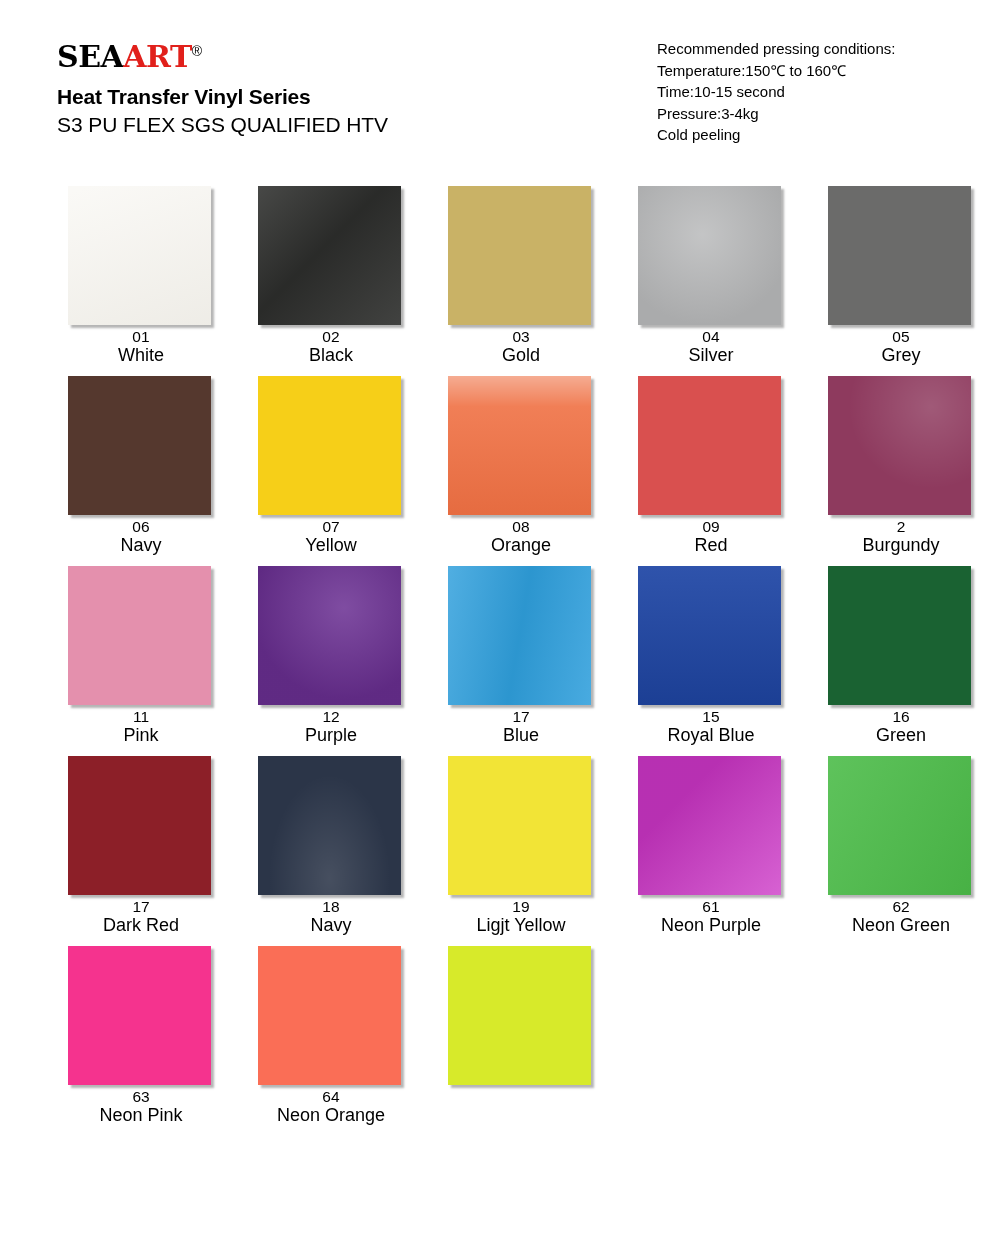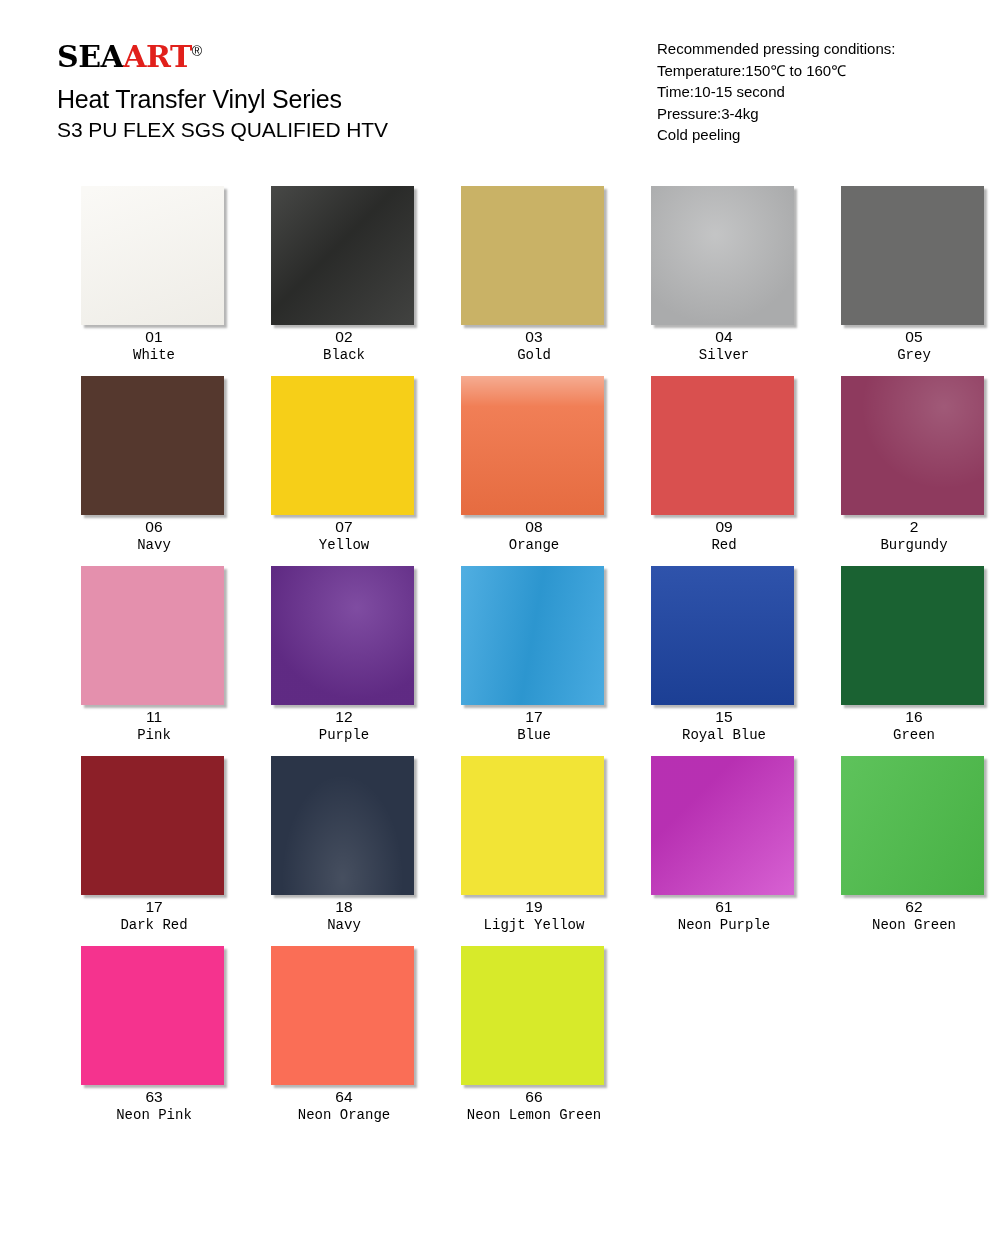--- a/index.html
+++ b/index.html
@@ -46,22 +46,22 @@
   #logo .reg {
     color: #000000;
     font-size: 14px;
     vertical-align: super;
     font-family: "Liberation Sans", sans-serif;
     font-weight: normal;
   }
 
   #series-title {
     font-family: "Liberation Sans", sans-serif;
-    font-weight: normal;
-    font-size: 25px;
+    font-weight: bold;
+    font-size: 21px;
     line-height: 1.15;
     margin-top: 13px;
     white-space: nowrap;
     letter-spacing: -0.2px;
   }
 
   #series-subtitle {
     font-family: "Liberation Sans", sans-serif;
     font-weight: normal;
     font-size: 21px;
@@ -80,21 +80,20 @@
     white-space: nowrap;
   }
   #conditions div { white-space: nowrap; }
 
   
   #grid {
     position: absolute;
     left: 0;
     top: 175px;
     width: 801px;
-    padding-left: 13px;
   }
   .swatch-row {
     display: flex;
     width: 1000px;
     height: 190px;
     padding-left: 46px;
   }
   .swatch-cell {
     width: 190px;
     margin-right: 0;
@@ -125,22 +124,21 @@
     margin-top: 9px;
     text-align: center;
     line-height: 19px;
   }
   .caption .code {
     display: block;
     font-size: 15.5px;
   }
   .caption .name {
     display: block;
-    font-size: 14px;
-    font-family: Liberation Mono, monospace;
+    font-size: 18px;
   }
 </style>
 </head>
 <body>
 
 <div id="header">
 
   <div id="brand-block">
     <div id="logo">
       <span class="sea">SEA</span><span class="art">ART</span><span class="reg">®</span>
@@ -410,19 +408,15 @@
           <span class="code">64</span>
           <span class="name">Neon Orange</span>
         </div>
       </div>
       <div class="swatch-cell">
         <div class="chip-wrap">
           <div class="chip" style="background: rgb(215, 234, 42);">
             <div class="sheen"></div>
           </div>
         </div>
-        <div class="caption">
-          <span class="code">66</span>
-          <span class="name">Neon Lemon Green</span>
-        </div>
       </div>
     </div>
   </div>
 
 </body></html>

